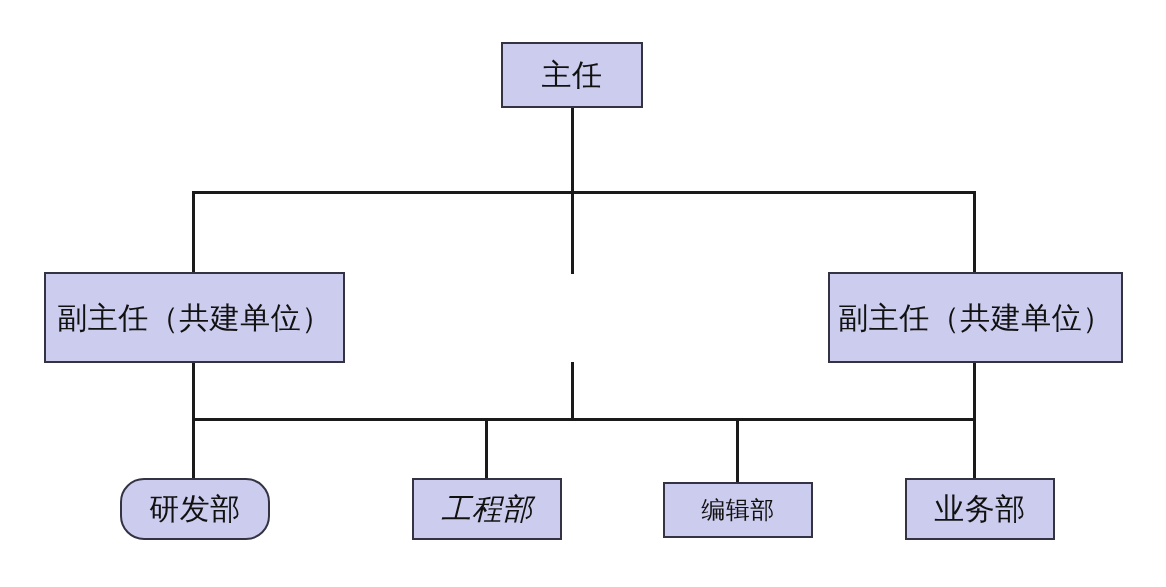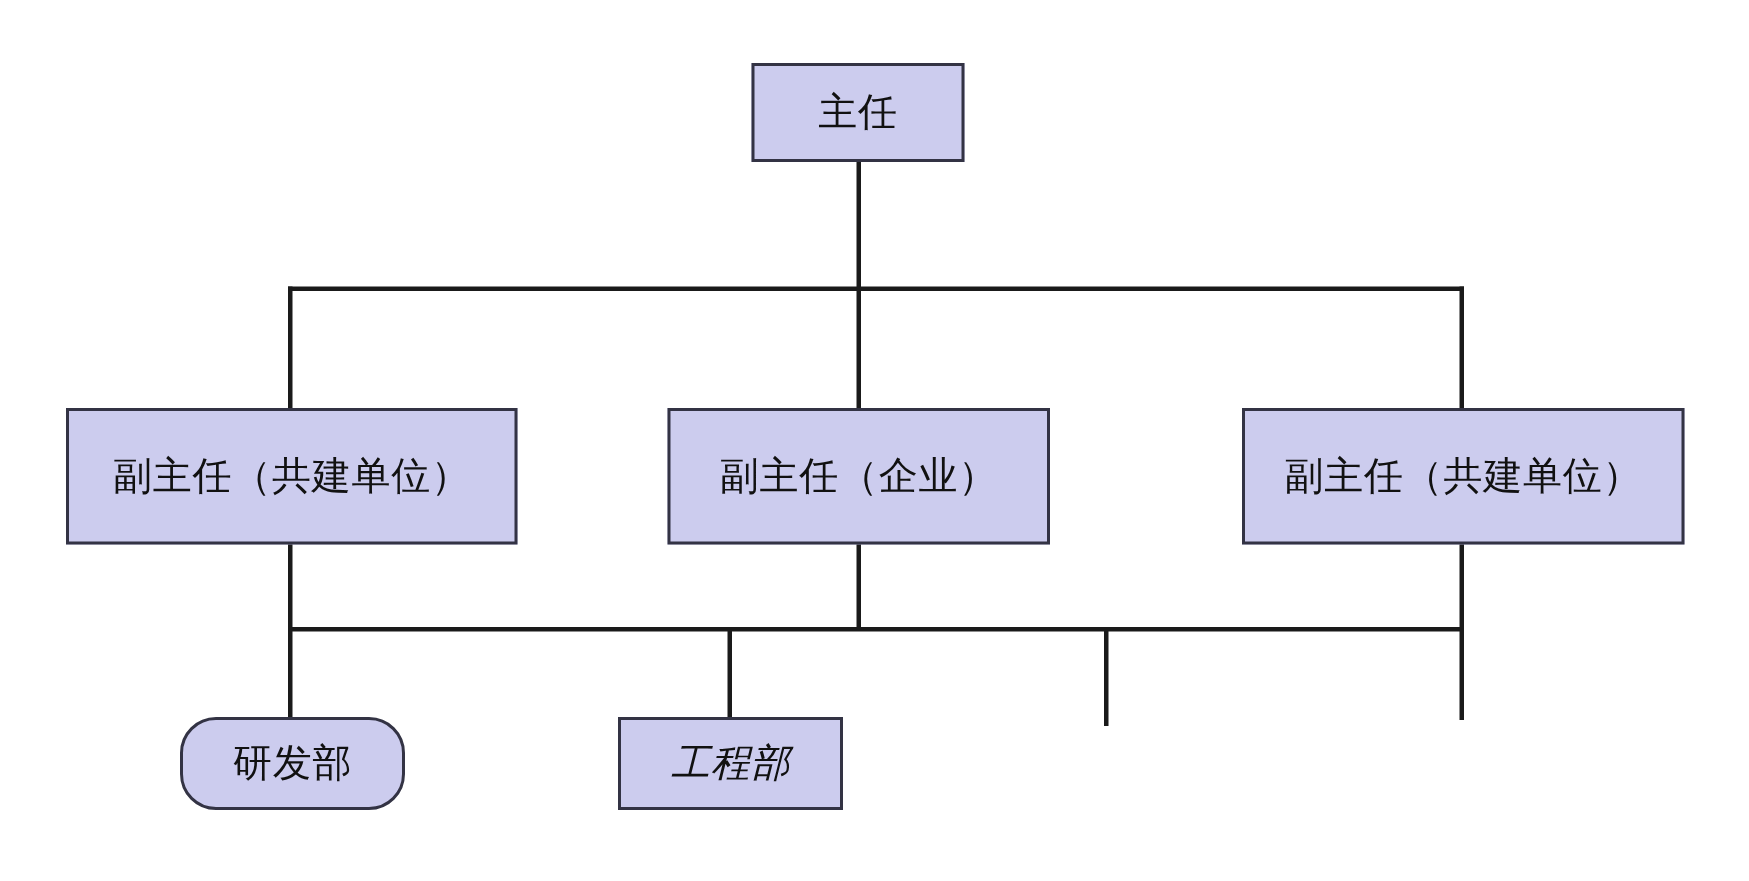--- a/index.html
+++ b/index.html
@@ -23,21 +23,21 @@
     position: absolute;
     box-sizing: border-box;
     background: #ccccee;
     border: 2px solid #333344;
     display: flex;
     align-items: center;
     justify-content: center;
     z-index: 3;
   }
   .node-label {
-    font-size: 26px;
+    font-size: 30px;
     line-height: 1;
     color: #111111;
     white-space: nowrap;
     letter-spacing: 0.5px;
   }
   .node.small .node-label {
     font-size: 24px;
   }
   
   .conn {
@@ -73,31 +73,34 @@
   <div class="conn v" style="left:973px; top:418px; height:62px;"></div>
 
   <div class="node" style="left:501px; top:42px; width:142px; height:66px;">
     <span class="node-label">主任</span>
   </div>
 
   <div class="node" style="left:44px; top:272px; width:301px; height:91px;">
     <span class="node-label">副主任（共建单位）</span>
   </div>
 
-  <div class="node" style="left:445px; top:272px; width:255px; height:91px;">
-    <span class="node-label">副主任（企业）</span>
-  </div>
 
   <div class="node" style="left:828px; top:272px; width:295px; height:91px;">
     <span class="node-label">副主任（共建单位）</span>
   </div>
 
   <div class="node" style="left:120px; top:478px; width:150px; height:62px;border-radius:24px;">
     <span class="node-label">研发部</span>
   </div>
 
   <div class="node" style="left:412px; top:478px; width:150px; height:62px;font-style:italic;">
     <span class="node-label">工程部</span>
   </div>
 
+  <div class="node small" style="left:663px; top:482px; width:150px; height:56px;">
+    <span class="node-label">编辑部</span>
+  </div>
 
+  <div class="node" style="left:905px; top:478px; width:150px; height:62px;">
+    <span class="node-label">业务部</span>
+  </div>
 
 </div>
 
 </body></html>

